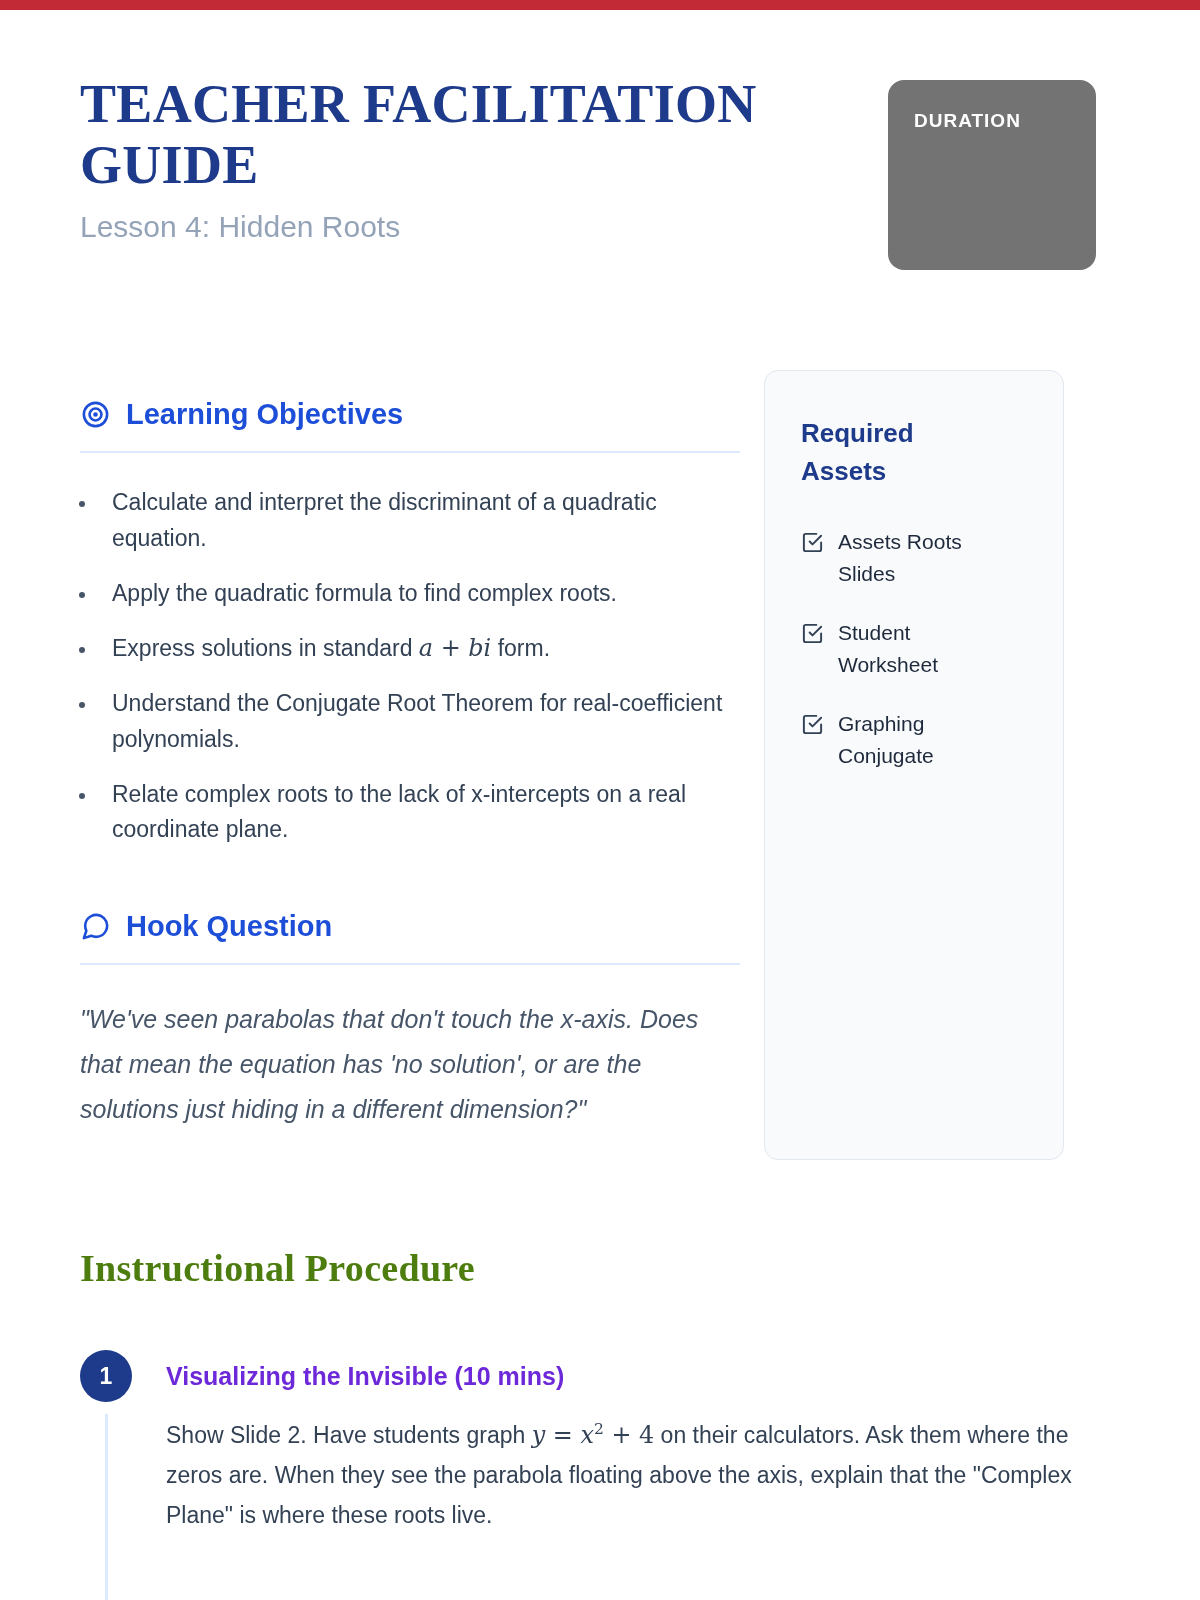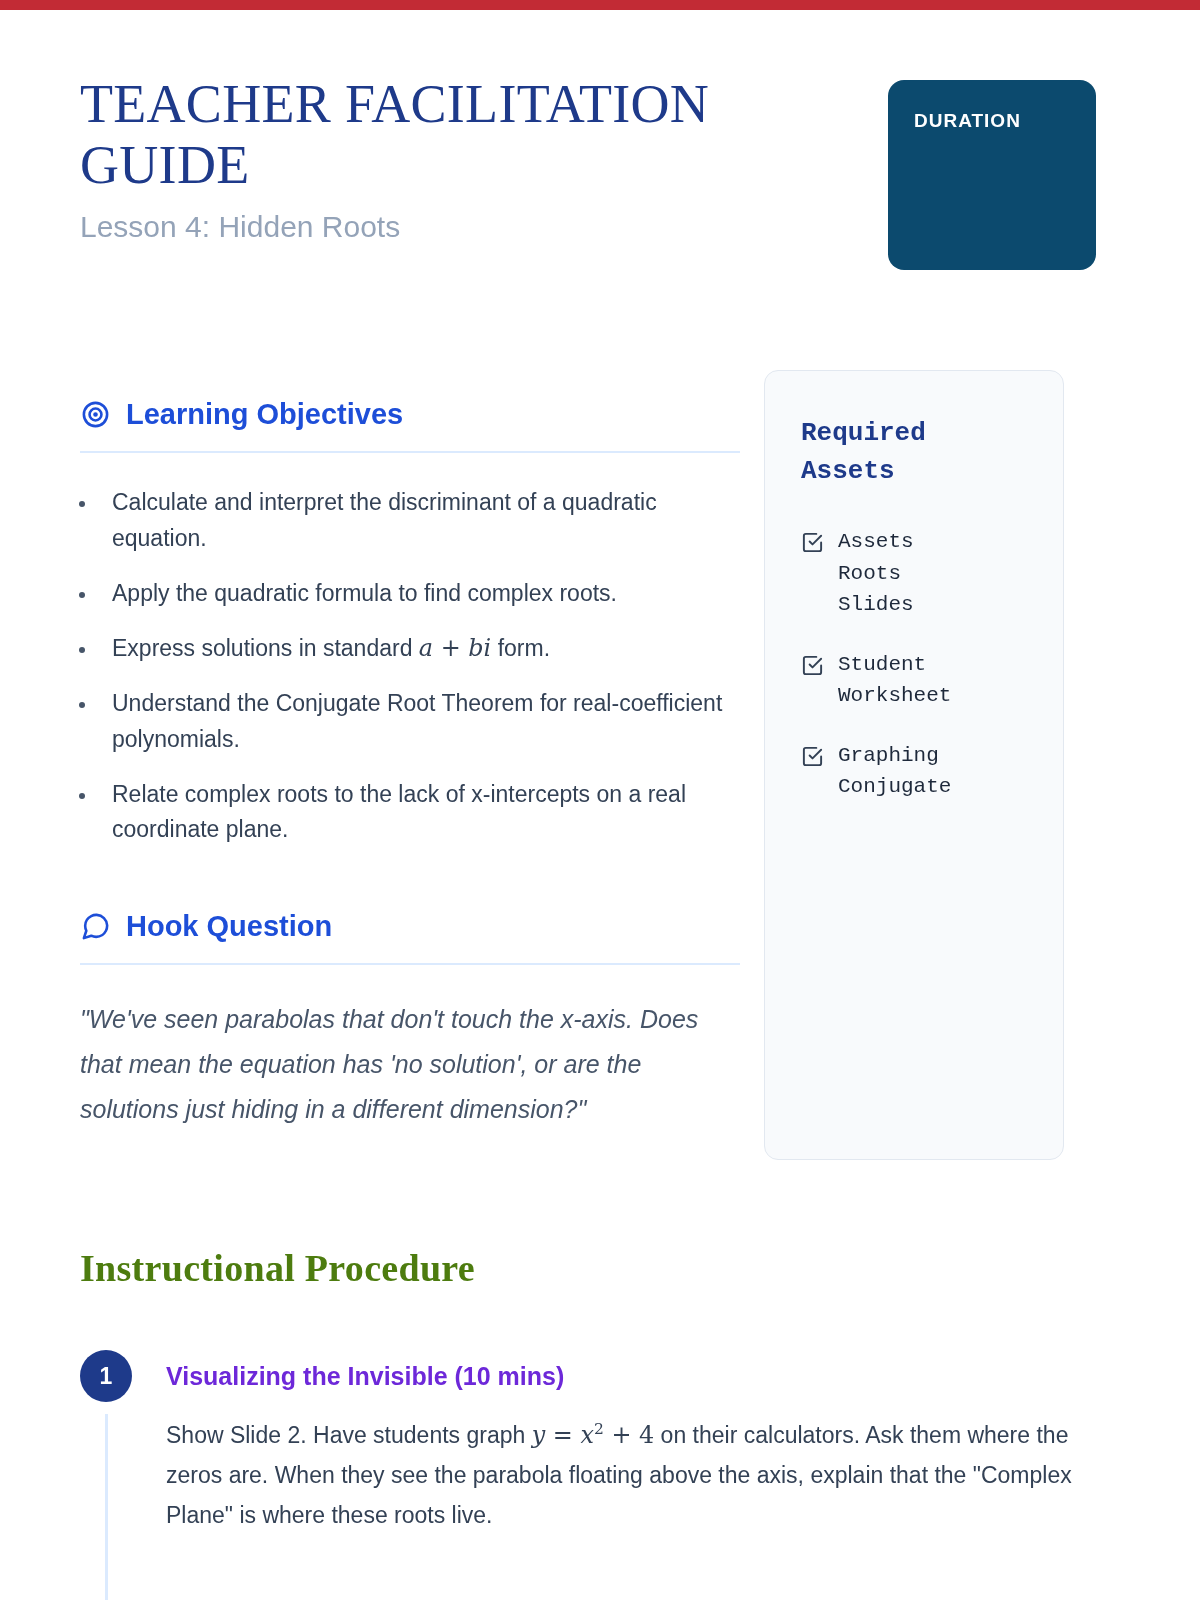--- a/index.html
+++ b/index.html
@@ -3,43 +3,43 @@
 <meta charset="utf-8">
 <style>
   * { margin:0; padding:0; box-sizing:border-box; }
   html,body { background:#ffffff; }
   body { font-family:"Liberation Sans", sans-serif; color:#334155; }
   .page { position:relative; width:1200px; height:1600px; margin:0 auto; background:#ffffff; overflow:hidden; }
 
   .top-bar { height:10px; width:100%; background:#c22b35; }
 
   .header { display:flex; justify-content:space-between; align-items:flex-start; padding:64px 104px 0 80px; }
-  .page-title { font-family:"Liberation Serif", serif; font-weight:400; font-size:54px; line-height:1.13; color:#1e3a8a; max-width:690px; letter-spacing:0.3px; }
+  .page-title { font-family:"Liberation Serif", serif; font-weight:700; font-size:54px; line-height:1.13; color:#1e3a8a; max-width:690px; letter-spacing:0.3px; }
   .subtitle { margin-top:14px; font-size:30px; color:#94a3b8; }
 
-  .duration-box { background:#0c4a6e; border-radius:16px; padding:30px 26px; width:208px; min-height:190px; color:#ffffff; flex-shrink:0; margin-top:6px; }
+  .duration-box { background:#737373; border-radius:16px; padding:30px 26px; width:208px; min-height:190px; color:#ffffff; flex-shrink:0; margin-top:6px; }
   .duration-label { font-size:19px; font-weight:700; letter-spacing:1px; }
   .duration-value { margin-top:14px; font-size:42px; font-weight:700; line-height:1.25; width:128px; }
 
   .columns { display:flex; gap:24px; padding:0 104px 0 80px; margin-top:100px; align-items:center; }
   .main-col { flex:1; max-width:660px; }
 
   .section-head { display:flex; align-items:center; gap:15px; color:#1d4ed8; font-size:29px; font-weight:700; }
   .section-head .icon { width:31px; height:31px; display:inline-flex; flex-shrink:0; }
   .section-head .icon svg { width:100%; height:100%; }
   .divider { border-bottom:2px solid #dbeafe; margin-top:20px; }
 
   ul.objectives-list { margin-top:32px; padding-left:18px; list-style:disc; }
   ul.objectives-list li { padding-left:14px; margin-bottom:19px; font-size:23px; line-height:1.55; color:#334155; }
   ul.objectives-list li::marker { color:#475569; font-size:0.85em; }
 
   .hook-section { margin-top:62px; }
   .quote { margin-top:32px; font-size:25px; font-style:italic; color:#475569; line-height:1.8; max-width:650px; }
 
-  .assets-card { width:300px; min-height:790px; flex-shrink:0; background:#f8fafc; border:1px solid #e2e8f0; border-radius:14px; padding:44px 36px;font-family:Liberation Mono, monospace; }
+  .assets-card { width:300px; min-height:790px; flex-shrink:0; background:#f8fafc; border:1px solid #e2e8f0; border-radius:14px; padding:44px 36px; }
   .assets-title { color:#1e3a8a; font-size:26px; font-weight:700; line-height:1.45; max-width:145px; margin-bottom:36px; }
   .asset-item { display:flex; gap:14px; align-items:flex-start; margin-bottom:28px; }
   .asset-item .cb { width:23px; height:23px; flex-shrink:0; margin-top:5px; }
   .asset-item .cb svg { width:100%; height:100%; }
   .asset-label { font-size:21px; line-height:1.5; color:#1e293b; max-width:150px; }
 
   .procedure { padding:0 80px; margin-top:86px; }
   .procedure-title { font-family:"Liberation Serif", serif; font-size:38px; font-weight:700; color:#4d7c0f; letter-spacing:0.3px; }
 
   .step { display:flex; margin-top:60px; }

